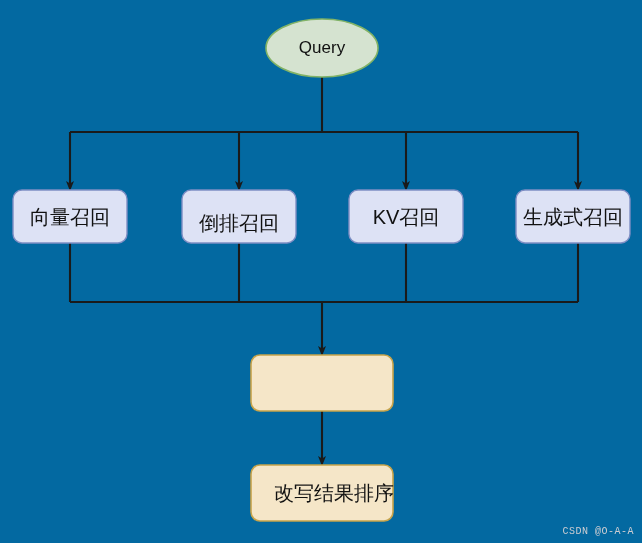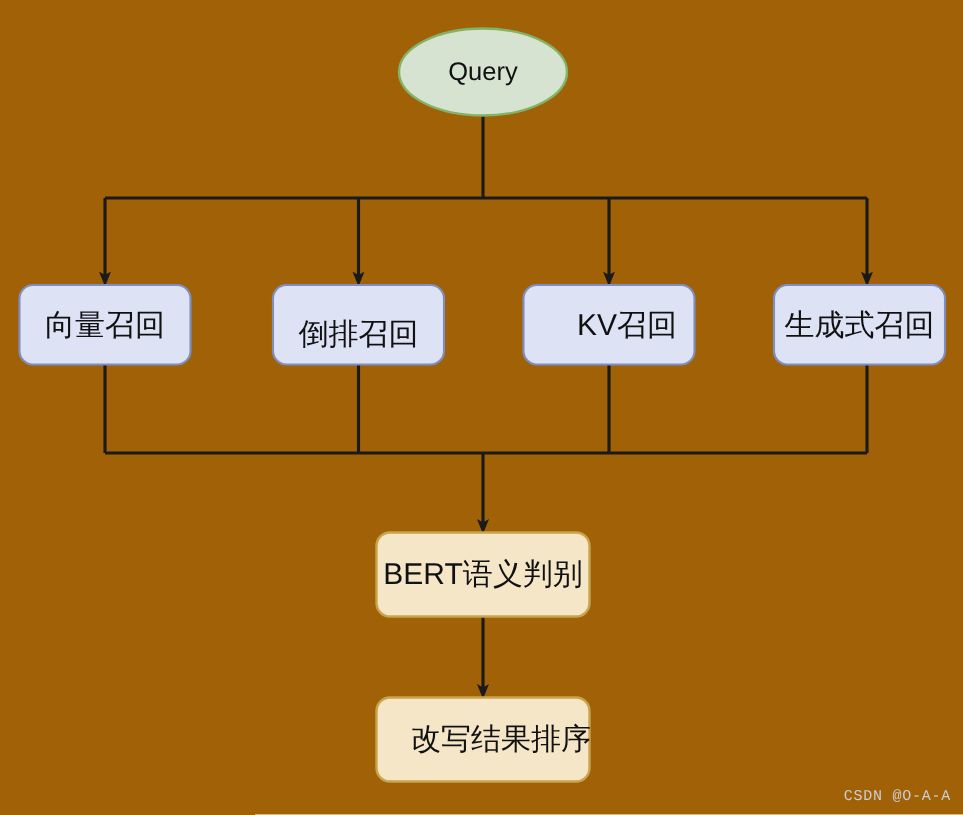--- a/index.html
+++ b/index.html
@@ -7,21 +7,21 @@
     padding: 0;
     background: #ffffff;
   }
   body {
     font-family: "Liberation Sans", "DejaVu Sans", sans-serif;
   }
   #canvas {
     position: relative;
     width: 642px;
     height: 543px;
-    background: #a16207;
+    background: #0369a1;
     overflow: hidden;
   }
   #flow-svg {
     position: absolute;
     left: 0;
     top: 0;
     width: 642px;
     height: 543px;
   }
   .node-label {
@@ -93,20 +93,19 @@
     <rect x="516" y="190" width="114" height="53" rx="9" ry="9" fill="#dde2f5" stroke="#7e8ec4" stroke-width="1.4"></rect>
 
     <rect x="251" y="355" width="142" height="56" rx="9" ry="9" fill="#f5e6c8" stroke="#c8a44a" stroke-width="1.6"></rect>
     <rect x="251" y="465" width="142" height="56" rx="9" ry="9" fill="#f5e6c8" stroke="#c8a44a" stroke-width="1.6"></rect>
   </svg>
 
   <div class="node-label label-query" style="left:266px; top:19px; width:112px; height:58px;">Query</div>
 
   <div class="node-label" style="left:13px; top:190px; width:114px; height:53px;">向量召回</div>
   <div class="node-label" style="left:182px; top:190px; width:114px; height:66px;">倒排召回</div>
-  <div class="node-label" style="left:349px; top:190px; width:114px; height:53px;padding-left:12px;">KV召回</div>
+  <div class="node-label" style="left:349px; top:190px; width:114px; height:53px;">KV召回</div>
   <div class="node-label" style="left:516px; top:190px; width:114px; height:53px;">生成式召回</div>
 
-  <div class="node-label" style="left:251px; top:355px; width:142px; height:56px;">BERT语义判别</div>
   <div class="node-label" style="left:251px; top:465px; width:142px; height:56px;padding-left:12px;">改写结果排序</div>
 
   <div class="watermark">CSDN @O-A-A</div>
 </div>
 
 </body></html>

